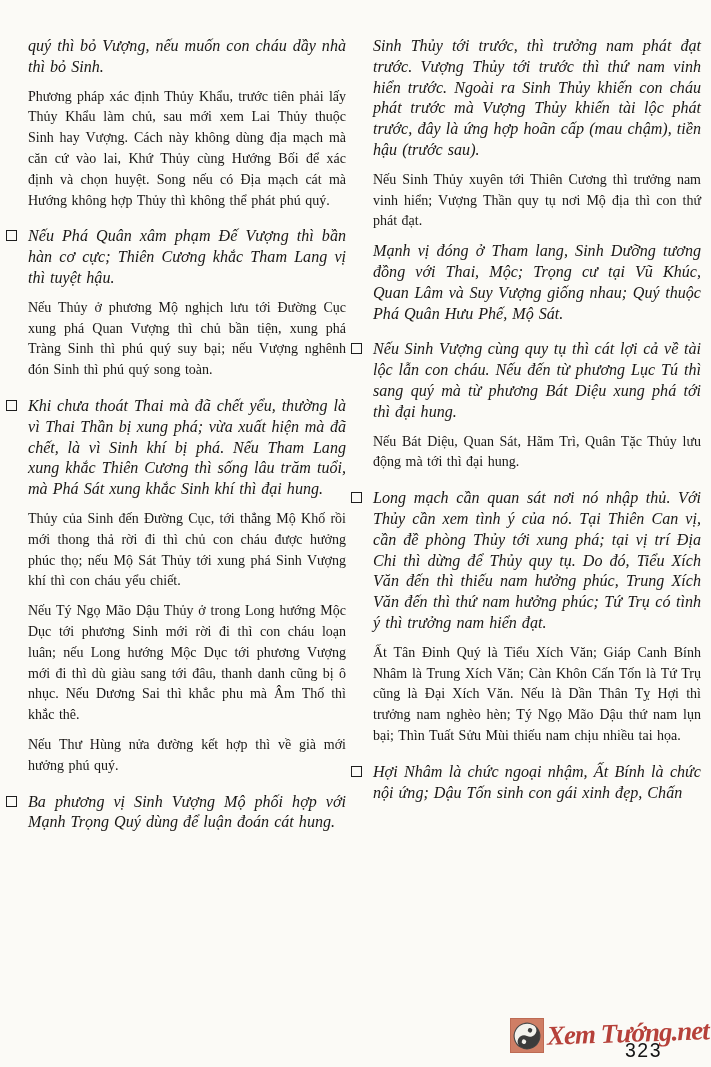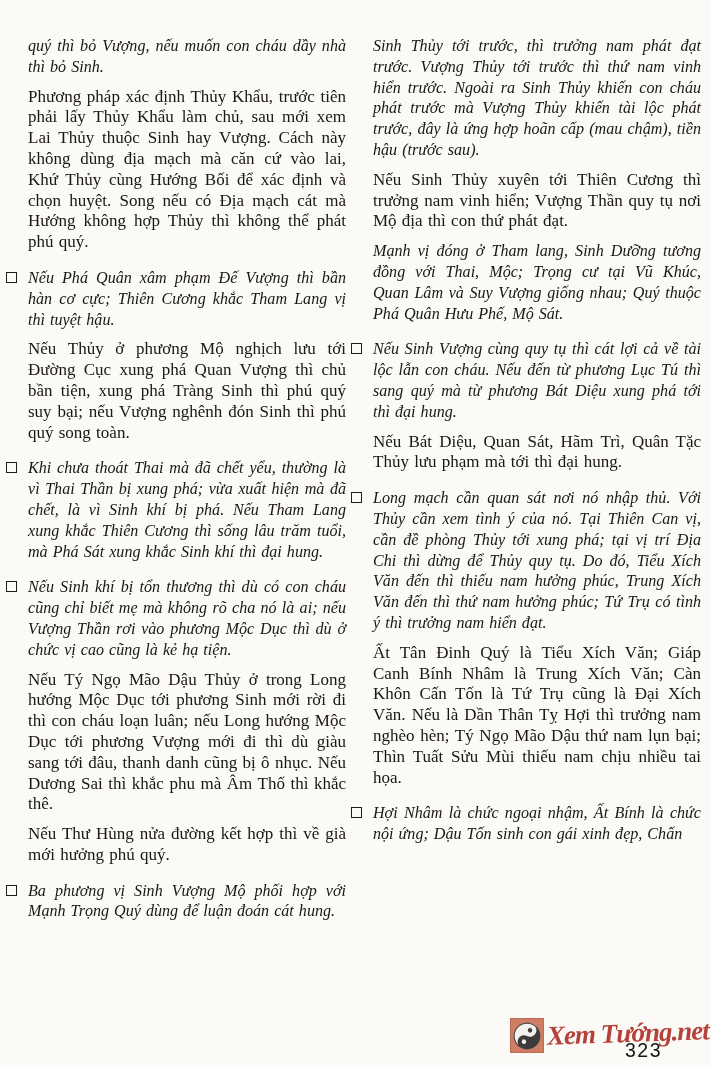--- a/index.html
+++ b/index.html
@@ -18,21 +18,21 @@
     top: 36px;
     left: 5px;
     display: flex;
     width: 700px;
   }
   .col { box-sizing: border-box; }
   .col-left  { width: 341px; padding-left: 23px; }
   .col-right { width: 353px; padding-left: 25px; margin-left: 2px; }
   .para {
     position: relative;
-    font-size: 17px;
+    font-size: 14px;
     line-height: 20.8px;
     text-align: justify;
     margin: 0 0 9px 0;
     word-spacing: 1px;
   }
   .para.italic {
     font-style: italic;
     font-size: 16.1px;
   }
   .para.bulleted { margin-top: 15px; }
@@ -89,32 +89,32 @@
 
 <div class="page">
   <div class="columns">
 
     <div class="col col-left">
       <div class="para italic"><span>quý thì bỏ Vượng, nếu muốn con cháu dầy nhà thì bỏ Sinh.</span></div>
       <div class="para"><span>Phương pháp xác định Thủy Khẩu, trước tiên phải lấy Thủy Khẩu làm chủ, sau mới xem Lai Thủy thuộc Sinh hay Vượng. Cách này không dùng địa mạch mà căn cứ vào lai, Khứ Thủy cùng Hướng Bối để xác định và chọn huyệt. Song nếu có Địa mạch cát mà Hướng không hợp Thủy thì không thể phát phú quý.</span></div>
       <div class="para italic bulleted"><span class="bullet-icon"></span><span>Nếu Phá Quân xâm phạm Đế Vượng thì bần hàn cơ cực; Thiên Cương khắc Tham Lang vị thì tuyệt hậu.</span></div>
       <div class="para"><span>Nếu Thủy ở phương Mộ nghịch lưu tới Đường Cục xung phá Quan Vượng thì chủ bần tiện, xung phá Tràng Sinh thì phú quý suy bại; nếu Vượng nghênh đón Sinh thì phú quý song toàn.</span></div>
       <div class="para italic bulleted"><span class="bullet-icon"></span><span>Khi chưa thoát Thai mà đã chết yểu, thường là vì Thai Thần bị xung phá; vừa xuất hiện mà đã chết, là vì Sinh khí bị phá. Nếu Tham Lang xung khắc Thiên Cương thì sống lâu trăm tuổi, mà Phá Sát xung khắc Sinh khí thì đại hung.</span></div>
-      <div class="para italic bulleted"><span class="bullet-icon"></span><span>Nếu Sinh khí bị tổn thương thì dù có con cháu cũng chỉ biết mẹ mà không rõ cha nó là ai; nếu Vượng Thần rơi vào phương Mộc Dục thì dù ở chức vị cao cũng là kẻ hạ tiện.</span></div>
+      <div class="para"><span>Thủy của Sinh đến Đường Cục, tới thẳng Mộ Khố rồi mới thong thả rời đi thì chủ con cháu được hưởng phúc thọ; nếu Mộ Sát Thủy tới xung phá Sinh Vượng khí thì con cháu yểu chiết.</span></div>
       <div class="para"><span>Nếu Tý Ngọ Mão Dậu Thủy ở trong Long hướng Mộc Dục tới phương Sinh mới rời đi thì con cháu loạn luân; nếu Long hướng Mộc Dục tới phương Vượng mới đi thì dù giàu sang tới đâu, thanh danh cũng bị ô nhục. Nếu Dương Sai thì khắc phu mà Âm Thố thì khắc thê.</span></div>
       <div class="para"><span>Nếu Thư Hùng nửa đường kết hợp thì về già mới hưởng phú quý.</span></div>
       <div class="para italic bulleted"><span class="bullet-icon"></span><span>Ba phương vị Sinh Vượng Mộ phối hợp với Mạnh Trọng Quý dùng để luận đoán cát hung.</span></div>
     </div>
 
     <div class="col col-right">
       <div class="para italic"><span>Sinh Thủy tới trước, thì trưởng nam phát đạt trước. Vượng Thủy tới trước thì thứ nam vinh hiển trước. Ngoài ra Sinh Thủy khiến con cháu phát trước mà Vượng Thủy khiến tài lộc phát trước, đây là ứng hợp hoãn cấp (mau chậm), tiền hậu (trước sau).</span></div>
       <div class="para"><span>Nếu Sinh Thủy xuyên tới Thiên Cương thì trưởng nam vinh hiển; Vượng Thần quy tụ nơi Mộ địa thì con thứ phát đạt.</span></div>
       <div class="para italic"><span>Mạnh vị đóng ở Tham lang, Sinh Dưỡng tương đồng với Thai, Mộc; Trọng cư tại Vũ Khúc, Quan Lâm và Suy Vượng giống nhau; Quý thuộc Phá Quân Hưu Phế, Mộ Sát.</span></div>
       <div class="para italic bulleted"><span class="bullet-icon"></span><span>Nếu Sinh Vượng cùng quy tụ thì cát lợi cả về tài lộc lẫn con cháu. Nếu đến từ phương Lục Tú thì sang quý mà từ phương Bát Diệu xung phá tới thì đại hung.</span></div>
-      <div class="para"><span>Nếu Bát Diệu, Quan Sát, Hãm Trì, Quân Tặc Thủy lưu phạm mà tới thì đại hung.</span></div>
+      <div class="para"><span>Nếu Bát Diệu, Quan Sát, Hãm Trì, Quân Tặc Thủy lưu động mà tới thì đại hung.</span></div>
       <div class="para italic bulleted"><span class="bullet-icon"></span><span>Long mạch cần quan sát nơi nó nhập thủ. Với Thủy cần xem tình ý của nó. Tại Thiên Can vị, cần đề phòng Thủy tới xung phá; tại vị trí Địa Chi thì dừng để Thủy quy tụ. Do đó, Tiểu Xích Văn đến thì thiếu nam hưởng phúc, Trung Xích Văn đến thì thứ nam hưởng phúc; Tứ Trụ có tình ý thì trưởng nam hiển đạt.</span></div>
       <div class="para"><span>Ất Tân Đinh Quý là Tiểu Xích Văn; Giáp Canh Bính Nhâm là Trung Xích Văn; Càn Khôn Cấn Tốn là Tứ Trụ cũng là Đại Xích Văn. Nếu là Dần Thân Tỵ Hợi thì trưởng nam nghèo hèn; Tý Ngọ Mão Dậu thứ nam lụn bại; Thìn Tuất Sửu Mùi thiếu nam chịu nhiều tai họa.</span></div>
       <div class="para italic bulleted"><span class="bullet-icon"></span><span>Hợi Nhâm là chức ngoại nhậm, Ất Bính là chức nội ứng; Dậu Tốn sinh con gái xinh đẹp, Chấn</span></div>
     </div>
 
   </div>
 
   <div class="footer-logo">
     <span class="logo-square">
       <svg width="28" height="28" viewBox="0 0 100 100" style="transform: rotate(28deg);">

